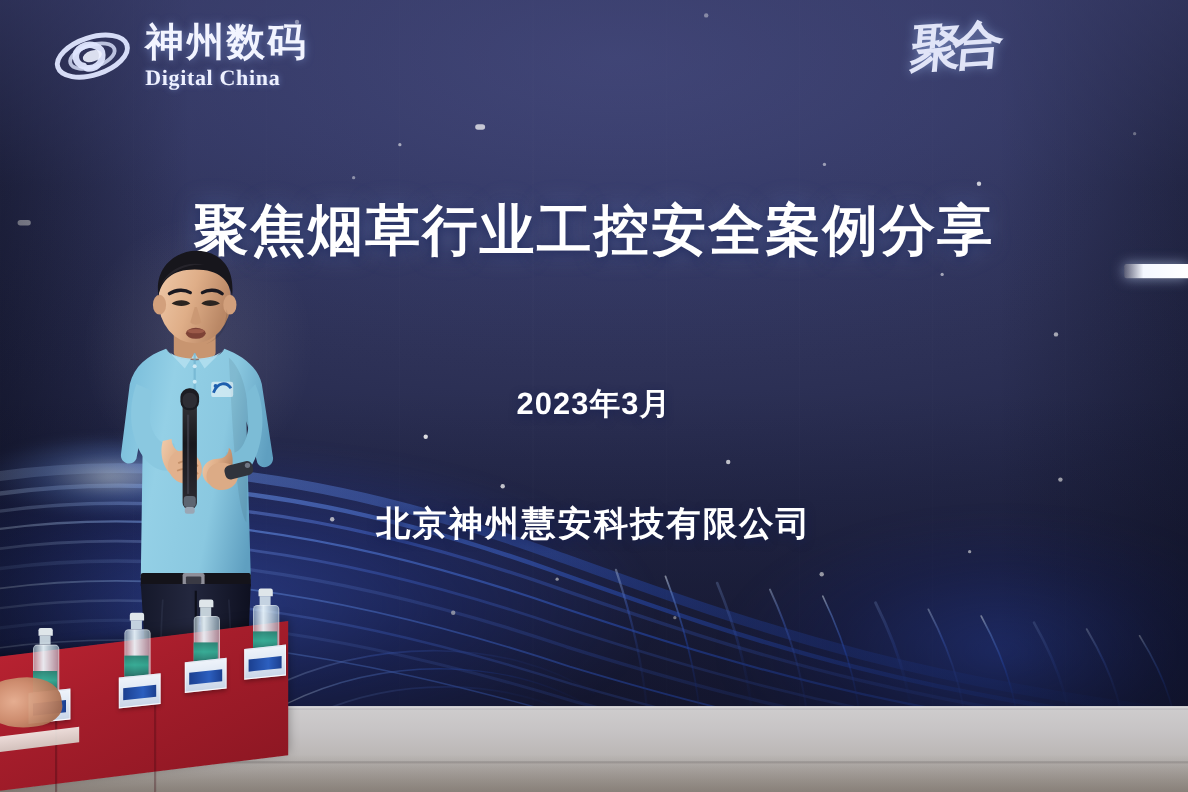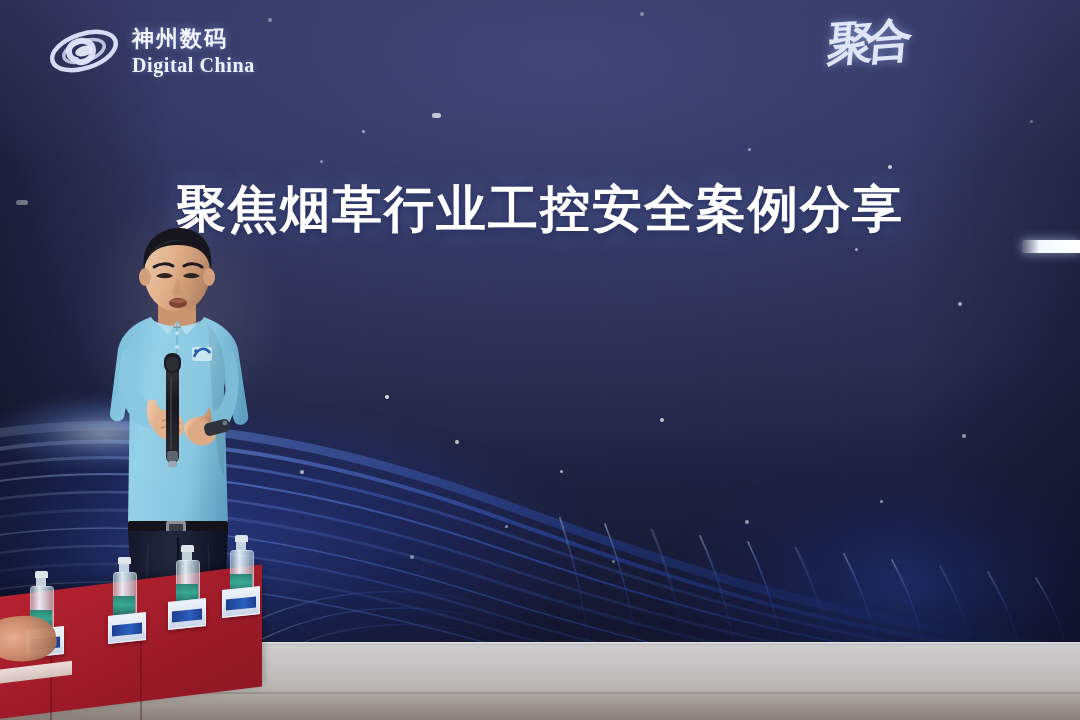--- a/index.html
+++ b/index.html
@@ -56,22 +56,23 @@
   }
 
   
   .particle{position:absolute;border-radius:50%;background:#fff;pointer-events:none;}
 
   
   .logo-dc{position:absolute;left:46px;top:18px;display:flex;align-items:center;gap:10px;}
   .logo-mark{width:76px;height:66px;flex:0 0 auto;}
   .logo-txt{display:flex;flex-direction:column;line-height:1;}
   .logo-cn{
-    font-size:22px;font-weight:700;color:#f2f4ff;letter-spacing:2px;
+    font-size:35px;font-weight:700;color:#f2f4ff;letter-spacing:2px;
     text-shadow:0 0 8px rgba(160,190,255,.5);
+    text-align:right;
   }
   .logo-en{
     font-size:20px;font-weight:700;color:#eef1ff;letter-spacing:.6px;margin-top:5px;
     font-family:"Liberation Serif","DejaVu Serif",serif;
     text-shadow:0 0 6px rgba(150,180,255,.45);
   }
 
   
   .logo-juhe{position:absolute;right:26px;top:14px;width:260px;height:96px;}
   .juhe-cal{
@@ -310,20 +311,22 @@
         <span class="logo-cn">神州数码</span>
         <span class="logo-en">Digital China</span>
       </span>
     </div>
 
     <div class="logo-juhe">
       <span class="juhe-cal">聚合</span>
     </div>
 
     <div class="slide-title">聚焦烟草行业工控安全案例分享</div>
+    <div class="slide-date">2023年3月</div>
+    <div class="slide-org">北京神州慧安科技有限公司</div>
 
     <div class="light-strip"></div>
   </div>
 
   <div class="floor">
     <div class="floor-edge"></div>
     <div class="floor-seam"></div>
     <div class="floor-shadow"></div>
   </div>
 

